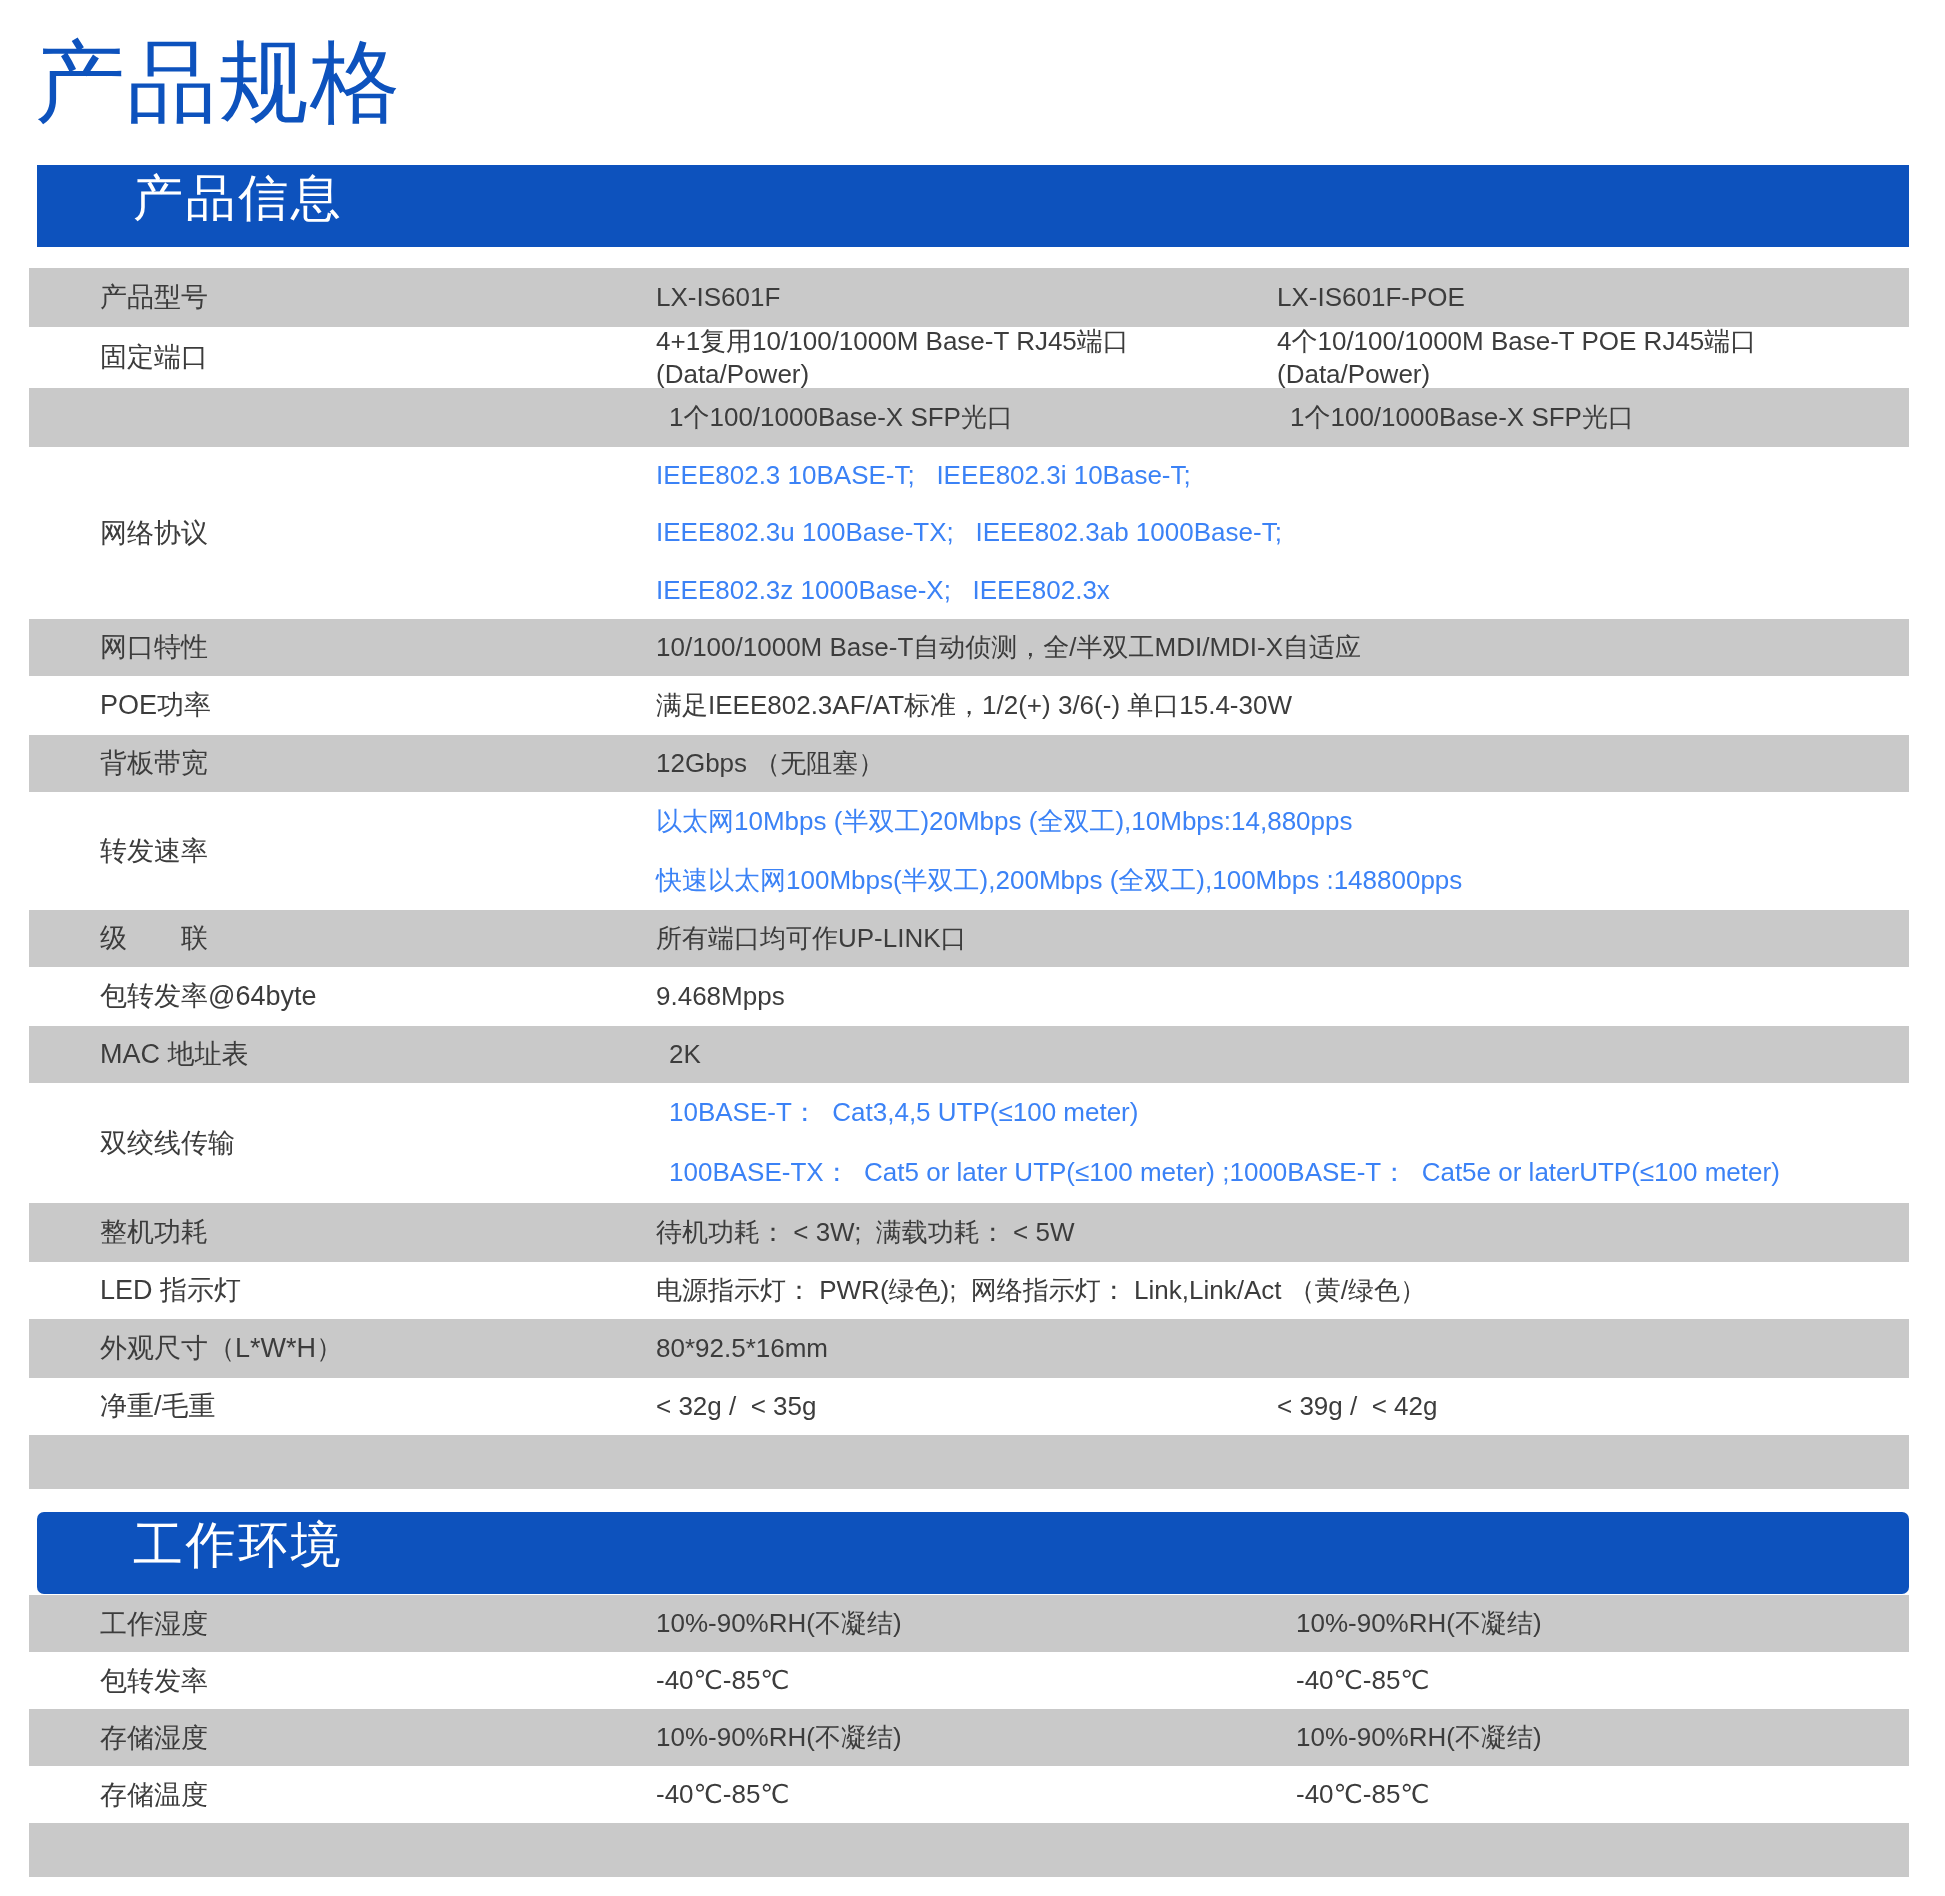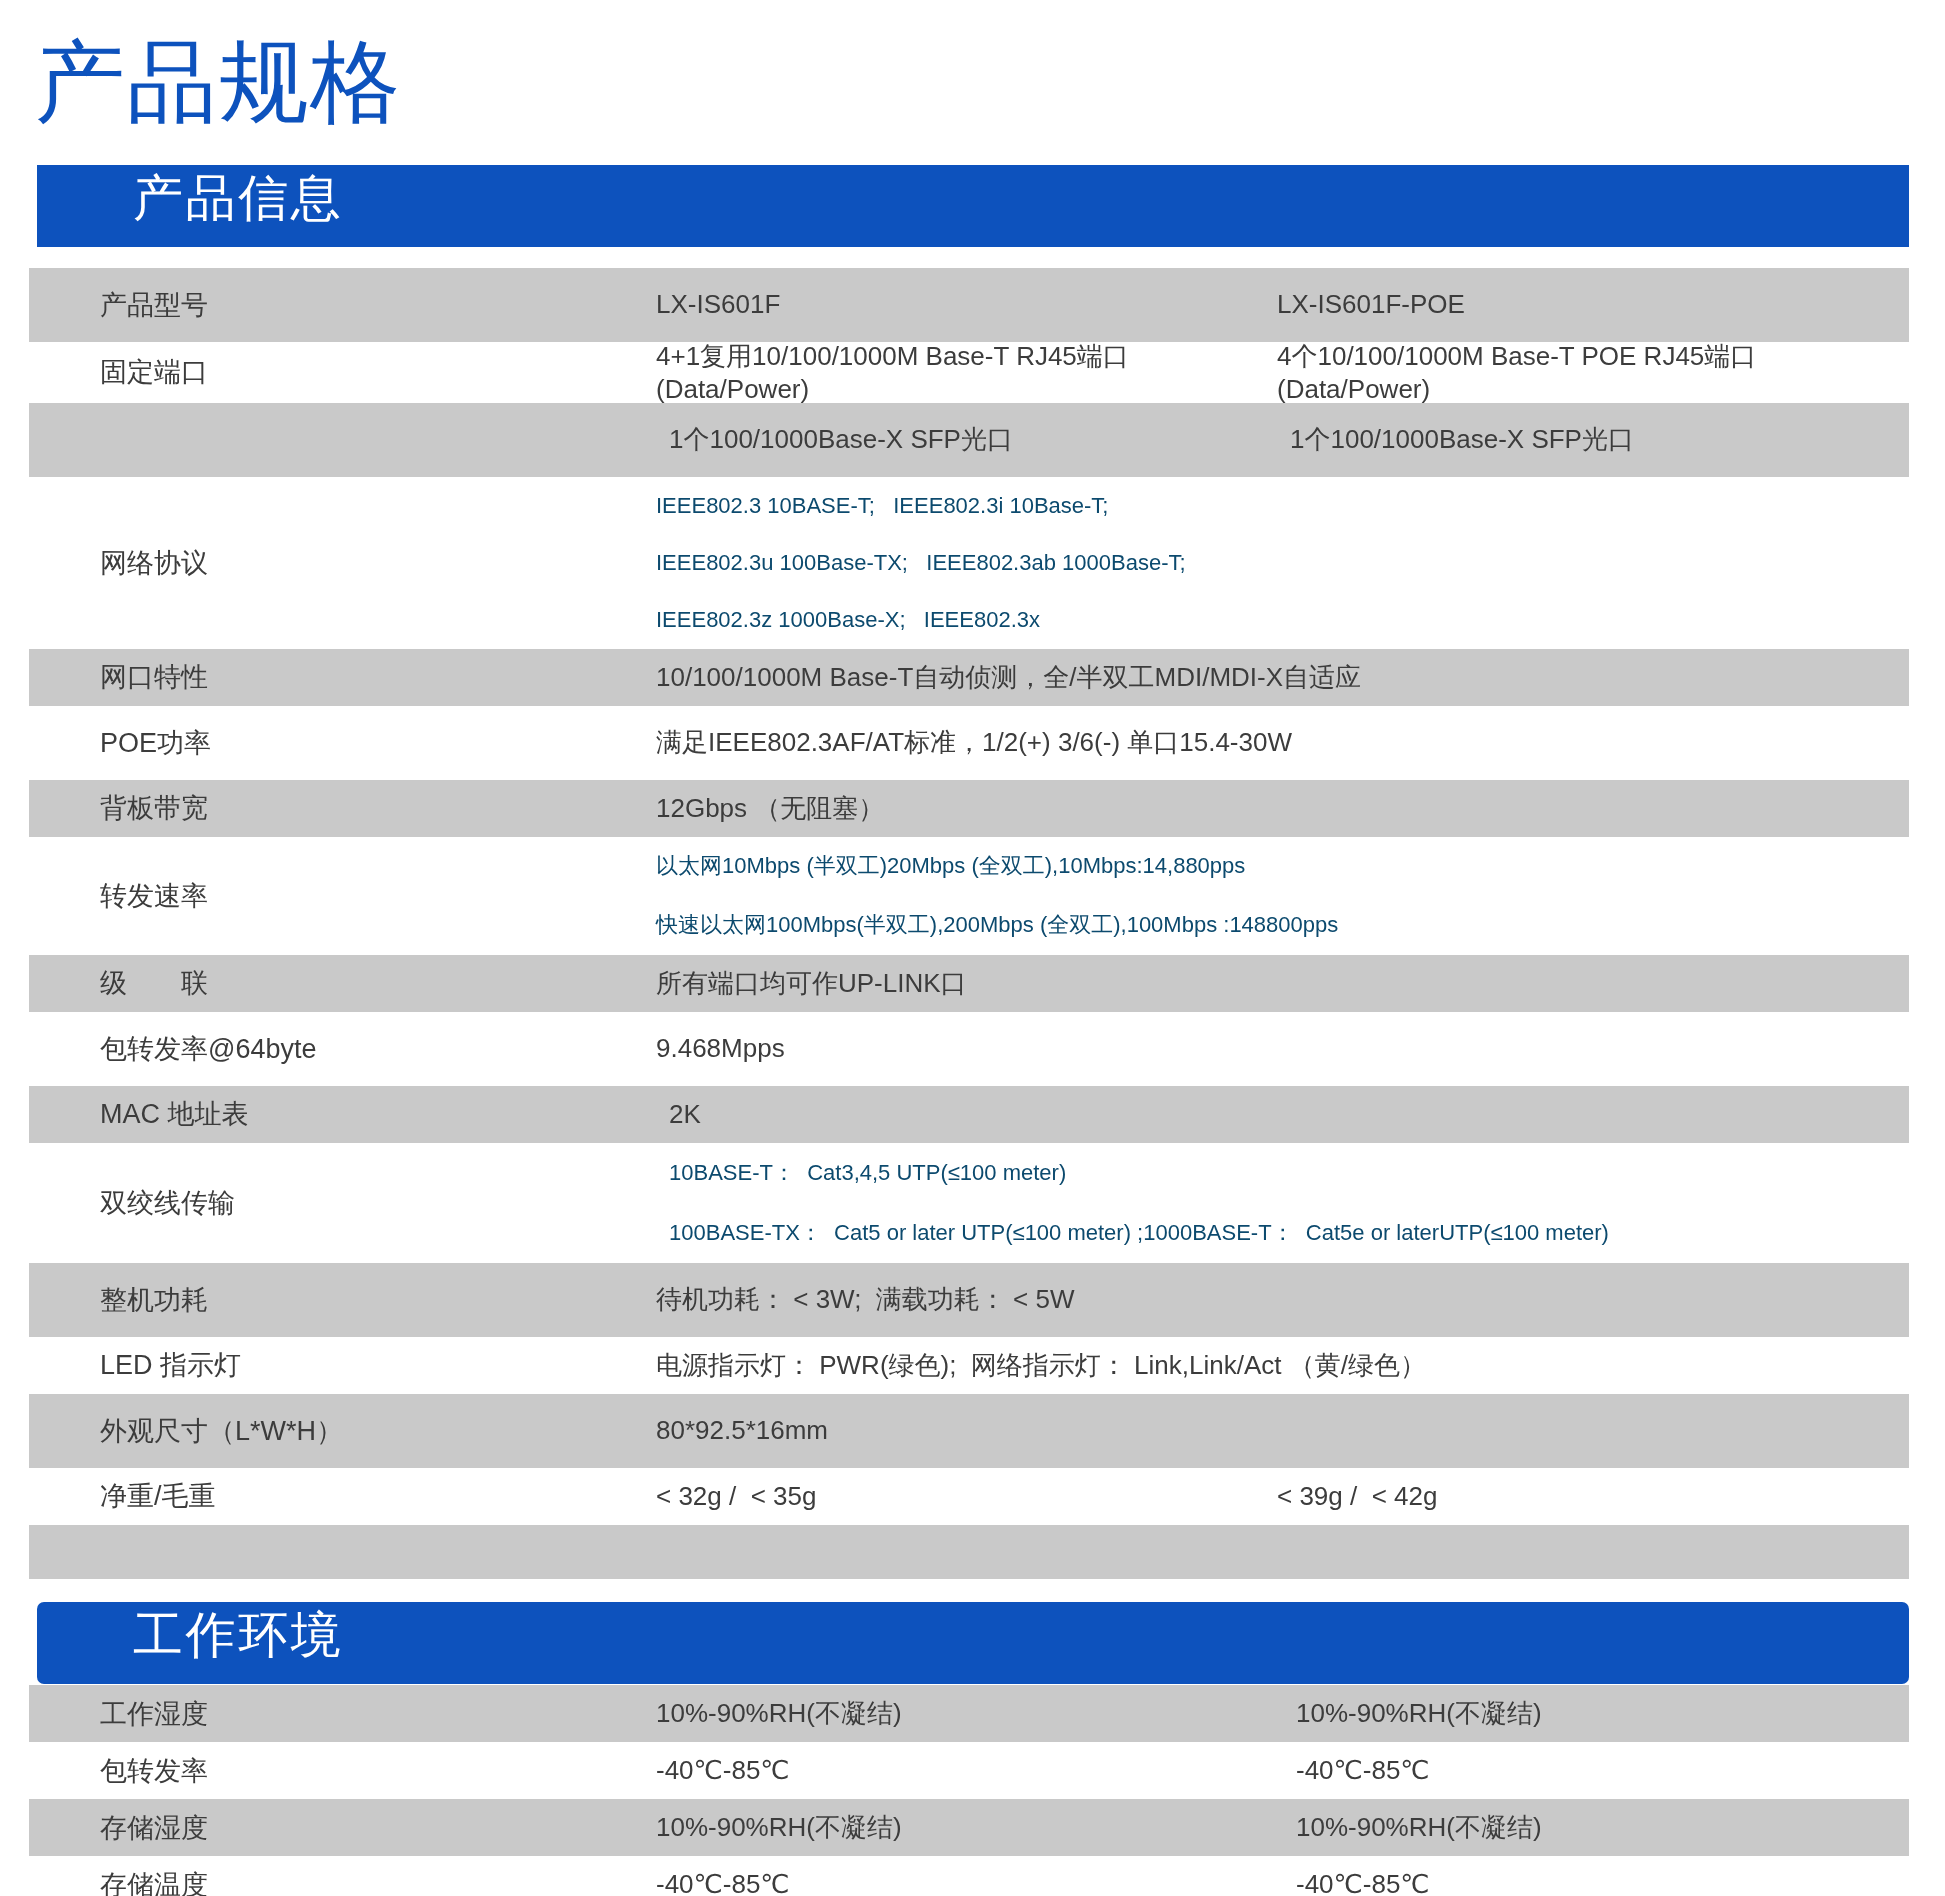--- a/index.html
+++ b/index.html
@@ -33,21 +33,21 @@
   }
   .banner.banner2 { margin-top: 22.6px; border-radius: 7px; }
 
   .spec-table { margin: 21px 37px 0 29px; }
   .spec-table.env { margin-top: 1.7px; }
 
   .band { display: flex; align-items: center; }
   .band.gray { background: #c9c9c9; }
   .band.white { background: #ffffff; }
 
-  .h-std  { height: 74px; }
+  .h-std  { height: 59px; }
   .h-66   { height: 57px; }
   .h-70   { height: 61px; }
   .h-62   { height: 54px; }
   .h-2ln  { height: 118px; }
   .h-2lnb { height: 120px; }
   .h-3ln  { height: 172px; }
 
   .c1 {
     width: 627px;
     flex: 0 0 627px;
@@ -74,21 +74,21 @@
   .indent { padding-left: 13px; box-sizing: border-box; }
   .env .c3 { padding-left: 19px; box-sizing: border-box; }
 
   .lines {
     flex: 1 1 auto;
     height: 100%;
     display: flex;
     flex-direction: column;
     justify-content: space-around;
   }
-  .line { font-size: 22px; color: #0c4a6e; white-space: pre-wrap; }
+  .line { font-size: 26px; color: #3b82f6; white-space: pre-wrap; }
 </style>
 </head>
 <body>
 
 <div class="page">
 
   <h1 class="page-title">产品规格</h1>
 
   <div class="banner">
     <span class="banner-label">产品信息</span>

